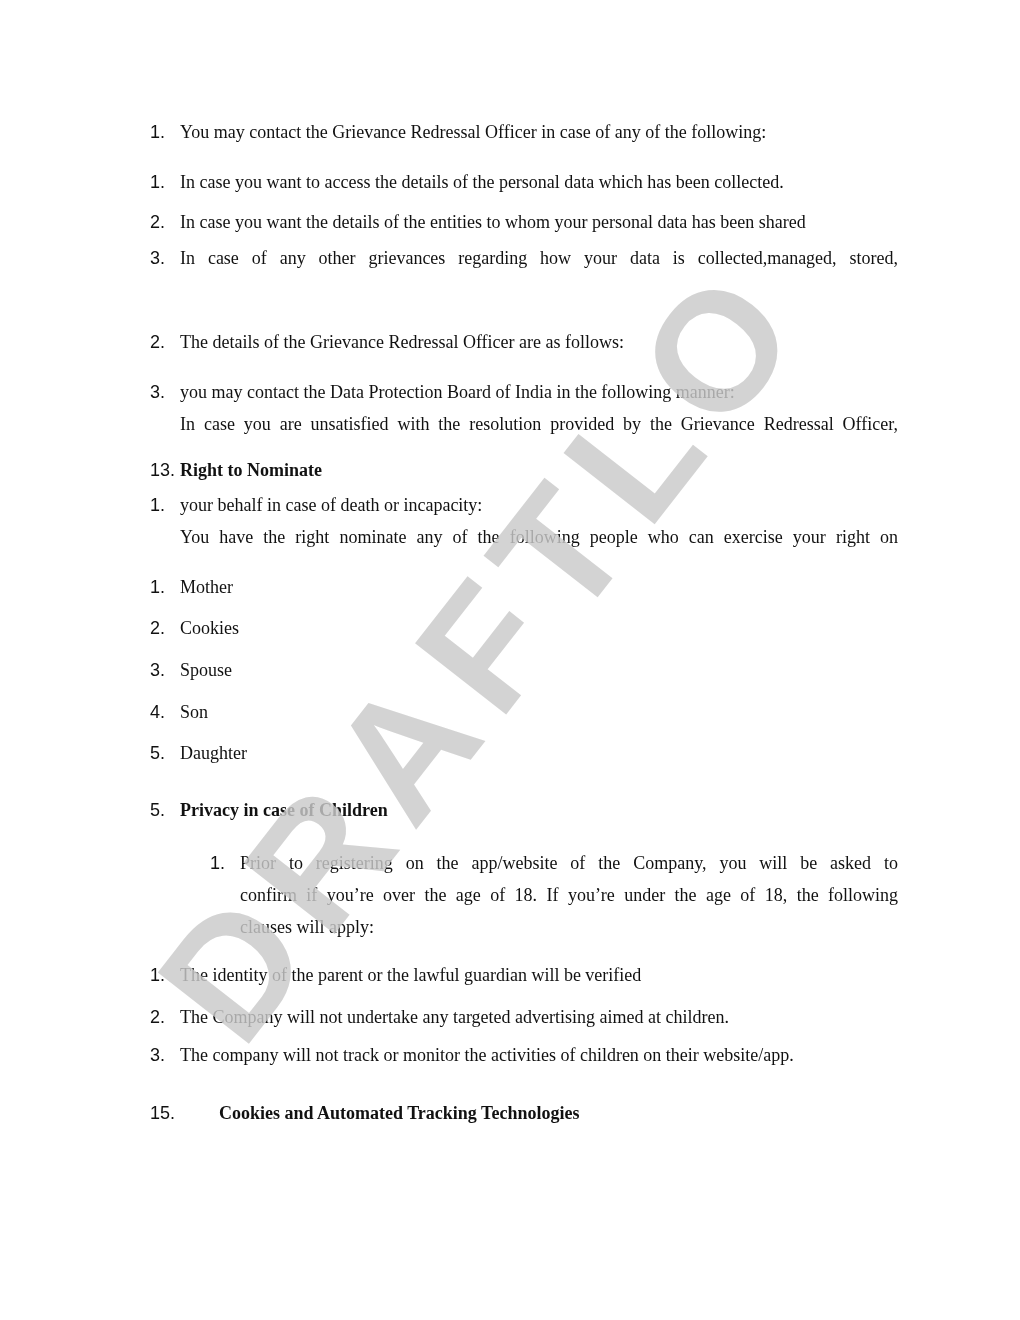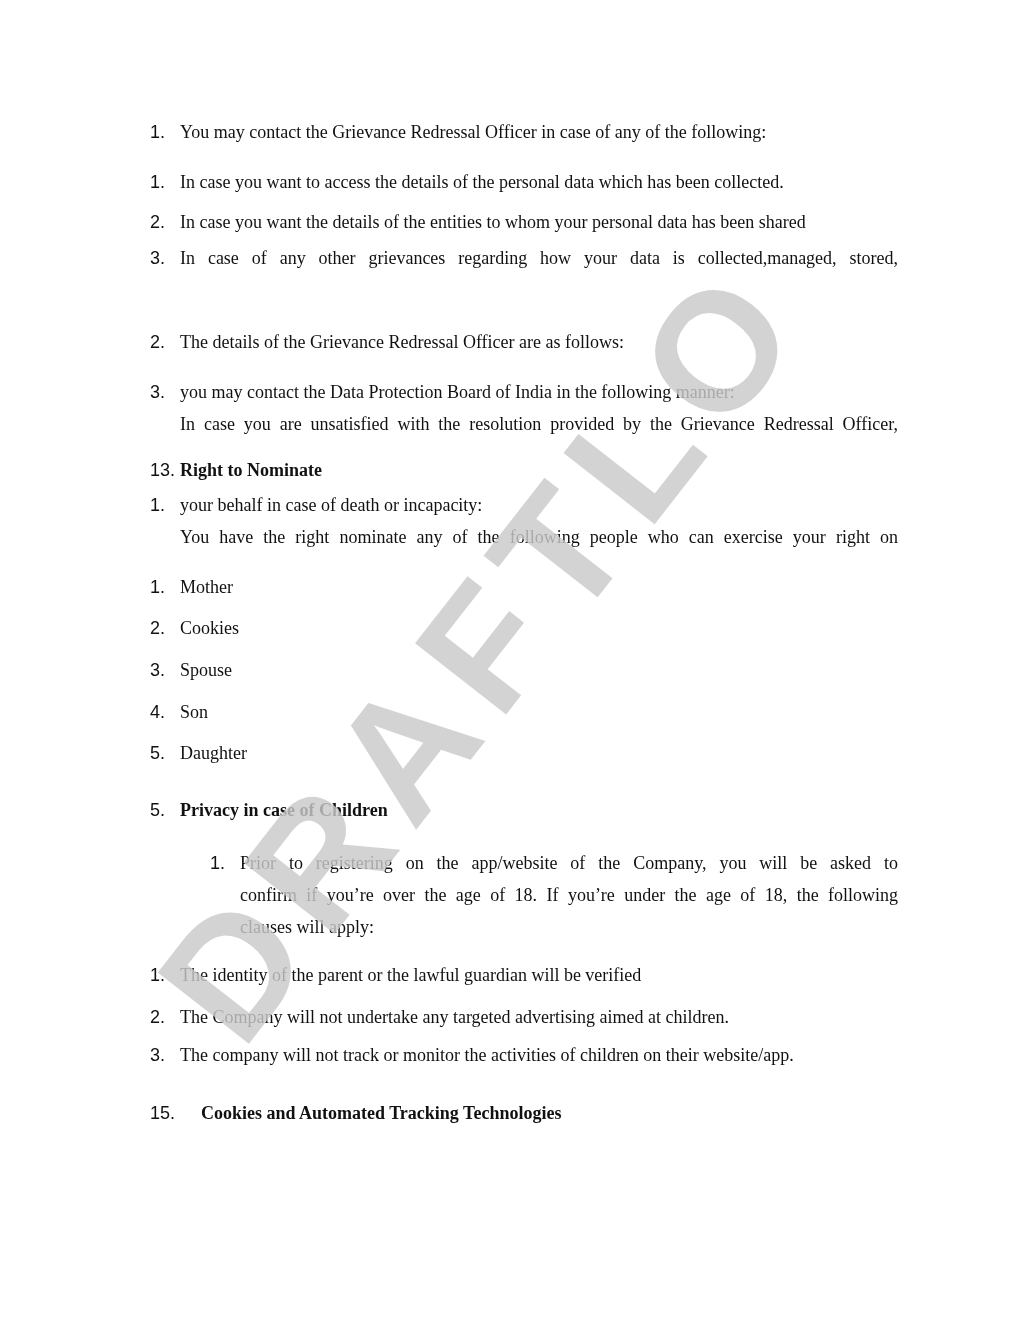--- a/index.html
+++ b/index.html
@@ -25,21 +25,21 @@
     left: 0;
     top: 0;
     font-family: "Liberation Sans", sans-serif;
     font-size: 18px;
     line-height: inherit;
   }
   .blk .txt { margin-left: 30px; }
   .blk.deep { left: 210px; width: 688px; }
   .blk.lh44 { line-height: 44px; }
   .blk.heading .txt { font-weight: bold; }
-  .blk.wide-gap .txt { margin-left: 51px; }
+  .blk.wide-gap .txt { margin-left: 69px; }
   .ln { display: block; }
   .jl { text-align: justify; text-align-last: justify; }
   #watermark {
     position: absolute;
     left: 482px;
     top: 651px;
     transform: translate(-50%, -50%) rotate(-52deg);
     font-family: "Liberation Sans", sans-serif;
     font-weight: bold;
     font-size: 168px;

